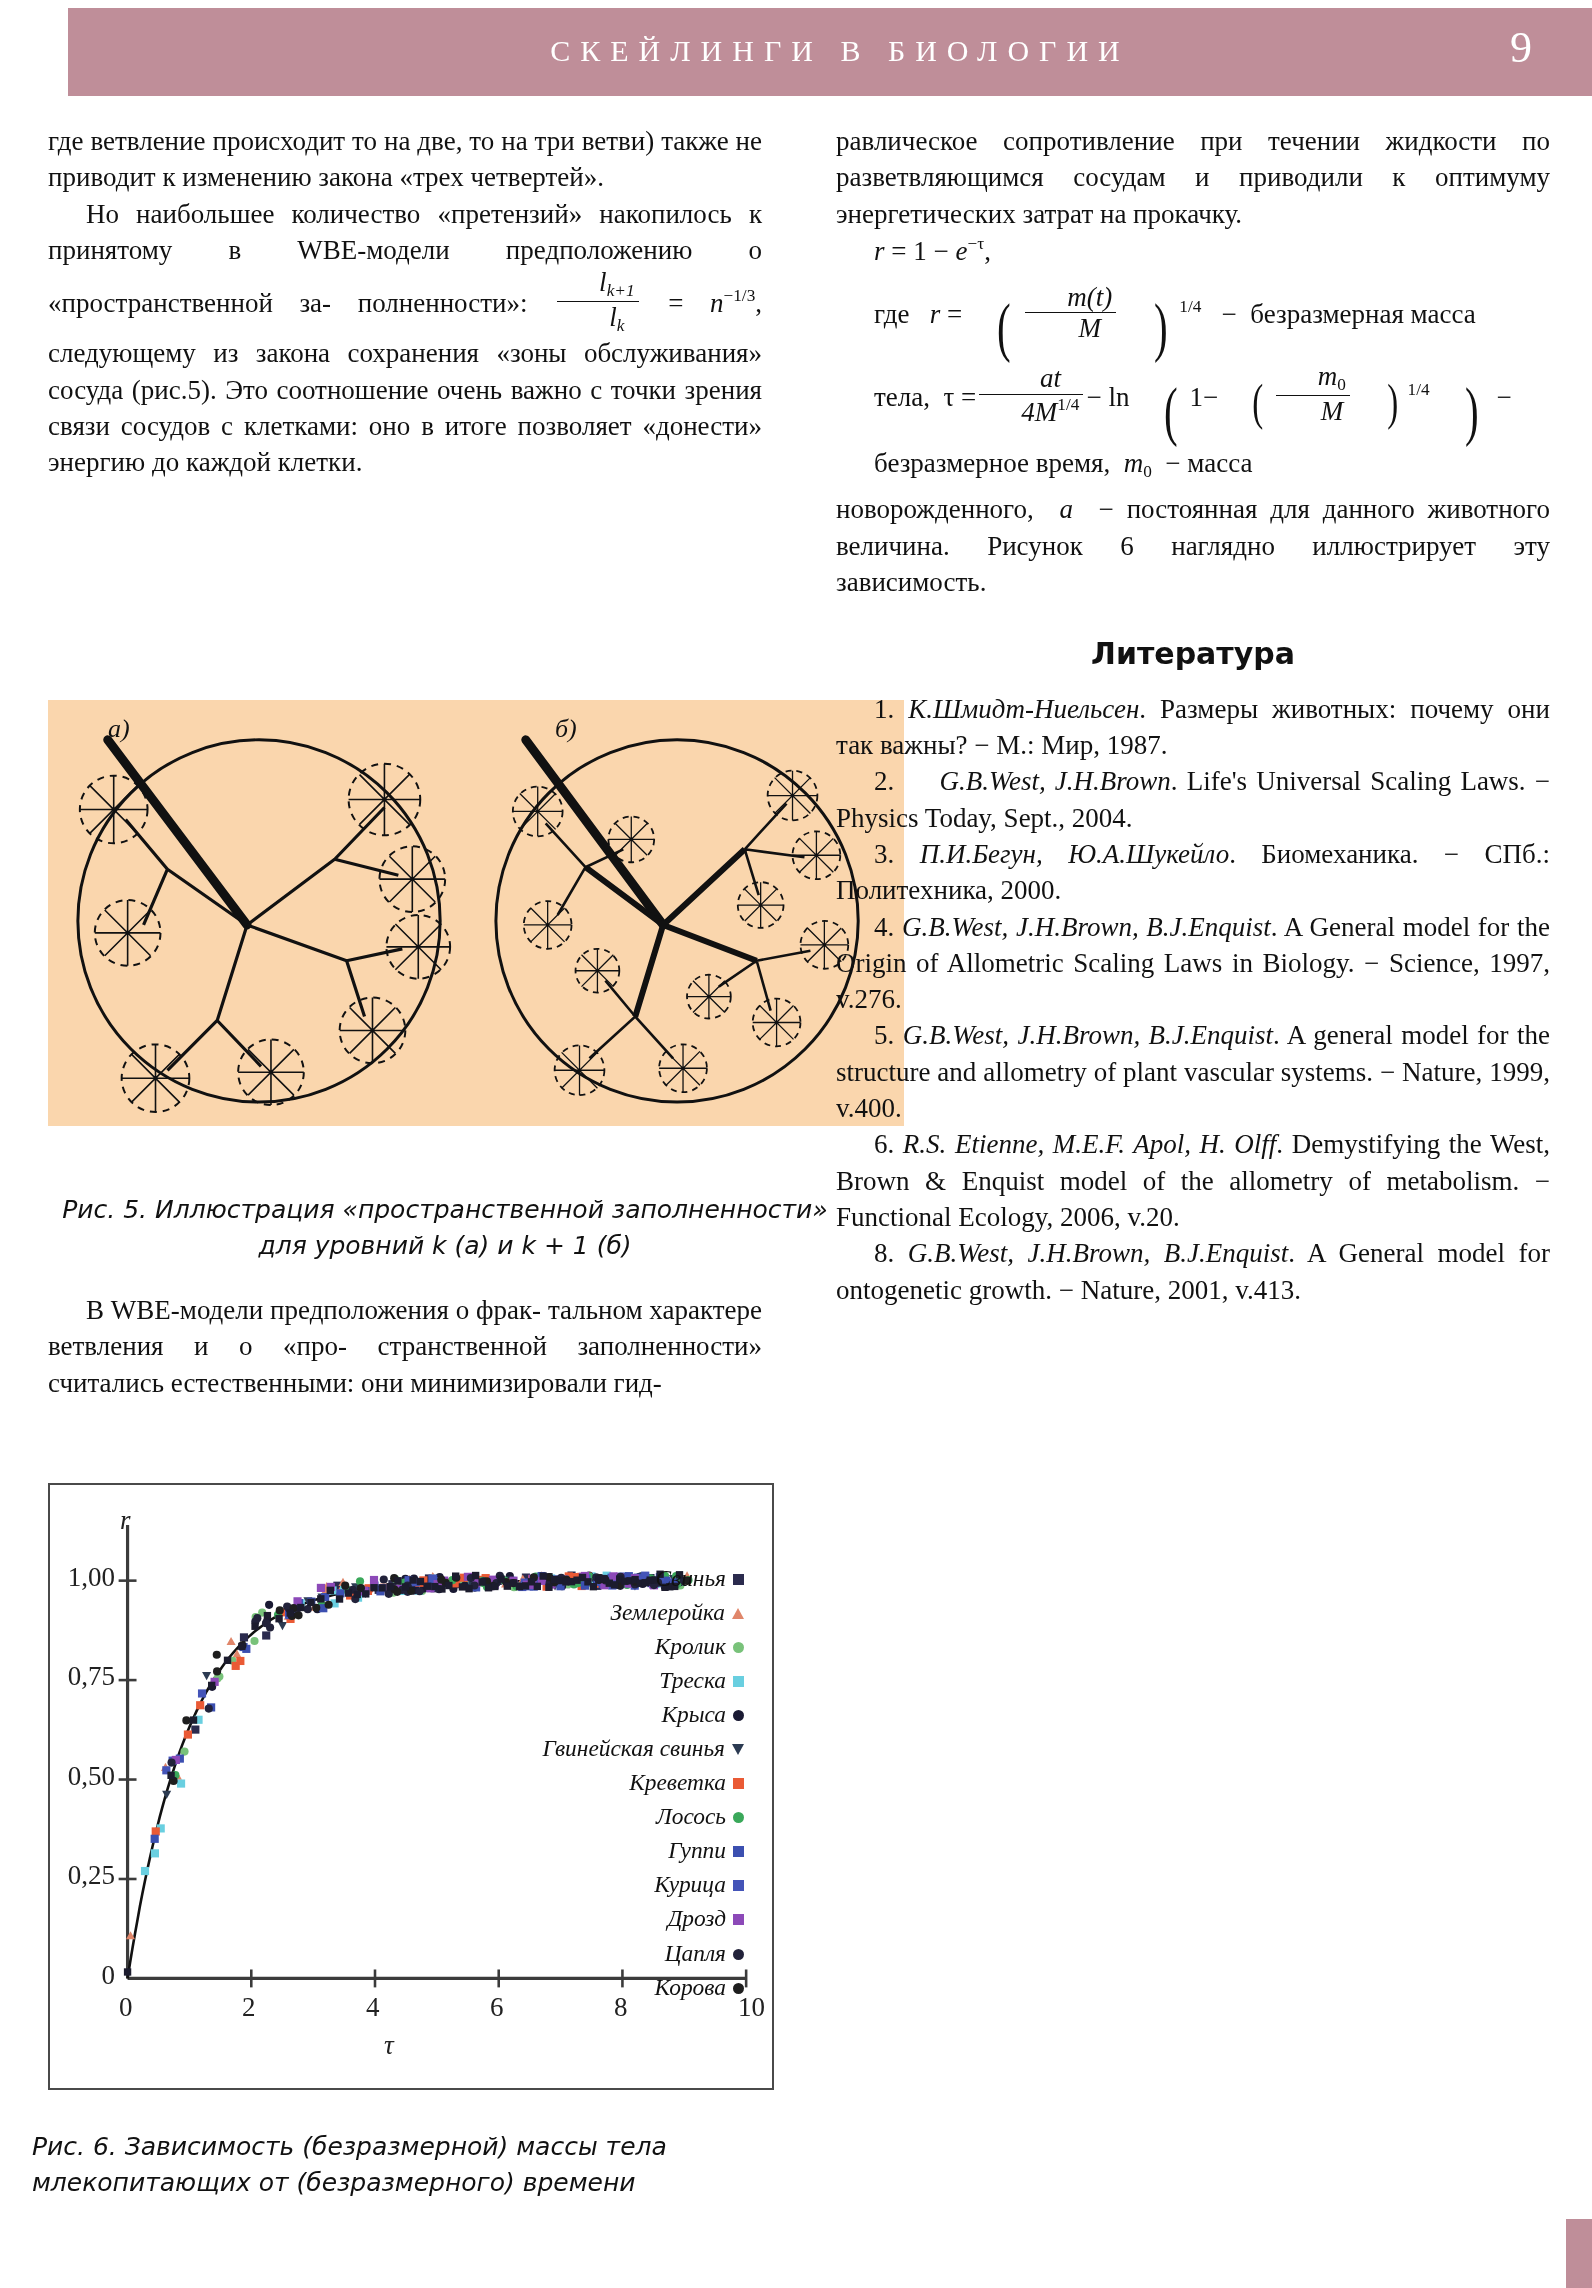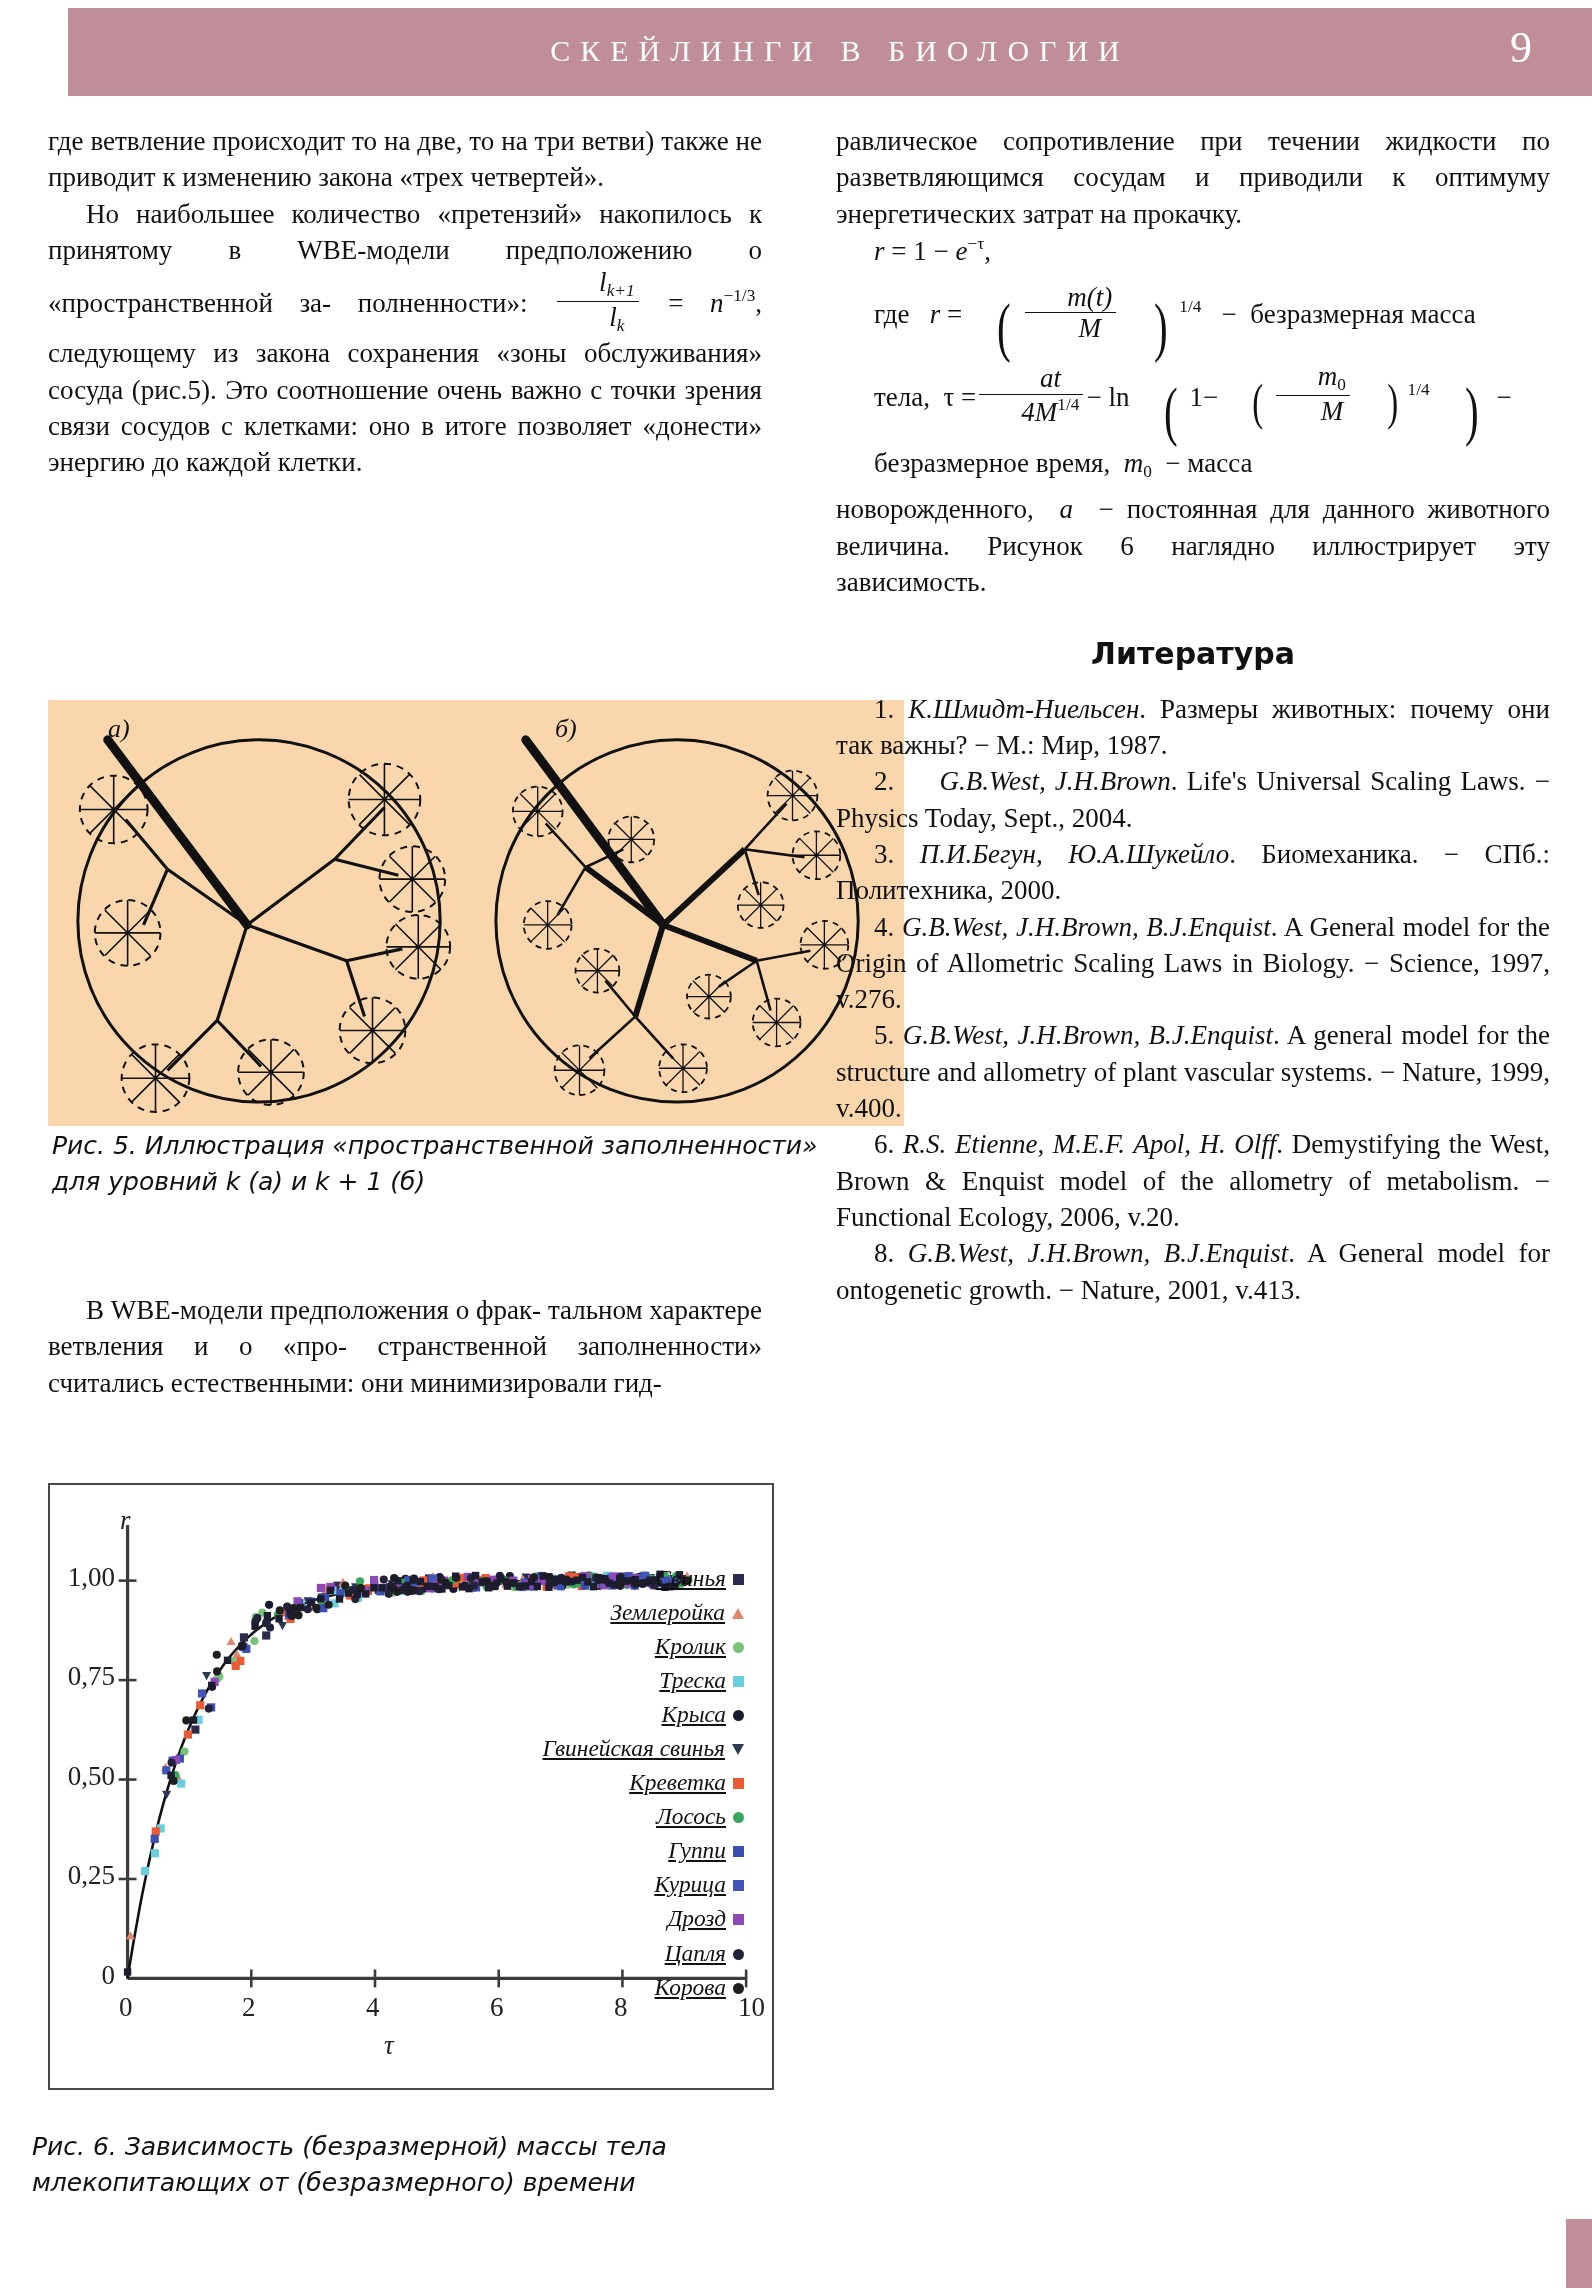--- a/index.html
+++ b/index.html
@@ -123,21 +123,21 @@
 
   .fig-caption {
     position: absolute;
     font-family: "DejaVu Sans", "Liberation Sans", sans-serif;
     font-style: italic;
     font-size: 25px;
     line-height: 1.42;
     color: #111;
     width: 786px;
   }
-  #fig5-caption { left: 52px; top: 1128px; }
+  #fig5-caption { left: 52px; top: 1192px; text-align: center; }
   #fig6-caption { left: 32px; top: 2129px; width: 726px; }
 
   
   #figure6 {
     position: absolute;
     left: 48px; top: 1483px;
     width: 726px; height: 607px;
     background: #ffffff;
     border: 2px solid #4a4a4a;
     box-sizing: border-box;
@@ -149,21 +149,21 @@
     position: absolute;
     right: 28px; top: 76px;
     text-align: right;
     font-family: "Liberation Serif", "DejaVu Serif", serif;
     font-style: italic;
     font-size: 23.4px;
     line-height: 1.455;
     color: #111;
     white-space: nowrap;
   }
-  .legend-row { display: block; text-decoration: underline; }
+  .legend-row { display: block; }
   .legend-label { margin-right: 7px; }
   .legend-swatch {
     display: inline-block;
     width: 11px; height: 11px;
     vertical-align: 1px;
   }
 
   
   .axis-text {
     position: absolute;

